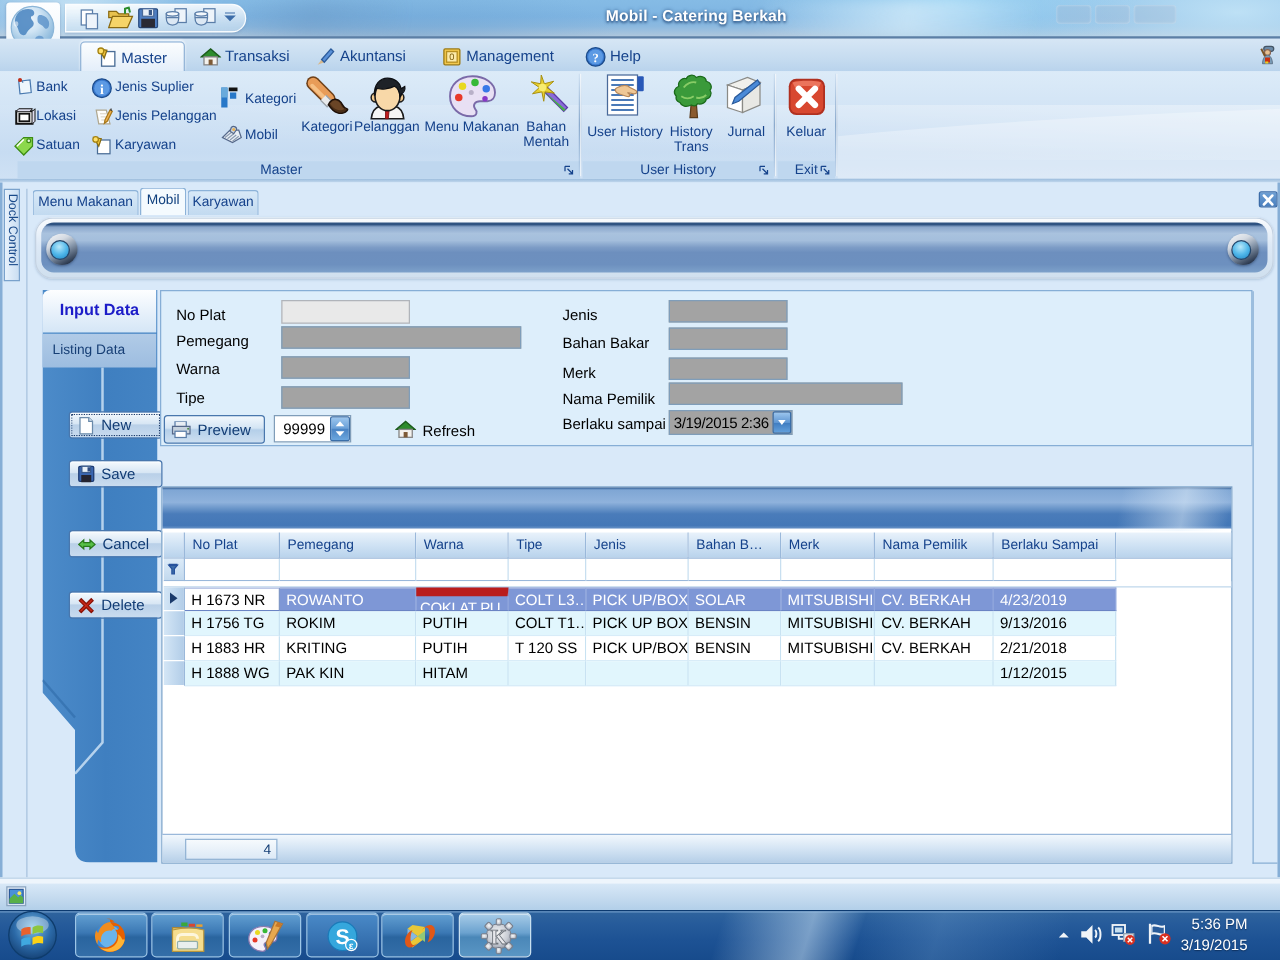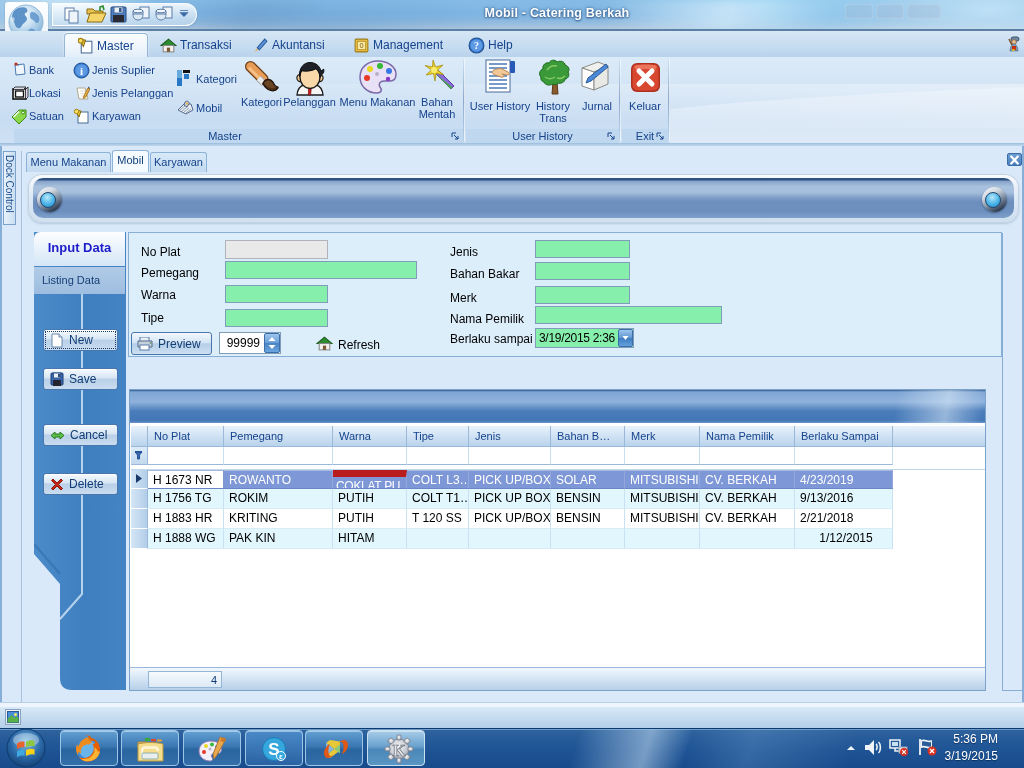--- a/index.html
+++ b/index.html
@@ -48,25 +48,25 @@
 #docX { left:1007px; top:153px; width:15px; height:13px; background:linear-gradient(180deg,#6d9fd4,#4a7fbe); border:1px solid #3c6ca8; border-radius:2px; color:#fff; font-size:9px; font-weight:bold; text-align:center; line-height:13px; }
 
 #banner { left:28px; top:174px; width:991px; height:49px; background:linear-gradient(180deg,#fafcfe,#dde9f6 45%,#cfdfee); border-radius:14px; box-shadow:inset 0 0 0 1px #c4d2e2, 0 1px 2px rgba(120,150,185,.4); }
 #bannerbar { left:33px; top:178px; width:981px; height:40px; border-radius:10px; background:linear-gradient(180deg,#2f5382 0%,#2f5382 4%,#8aa6cb 9%,#a9c2de 22%,#a4bedc 36%,#7d9cc6 50%,#6d8fbe 60%,#6d90bf 84%,#7da1ca 100%); }
 .bannerball { position:absolute; width:25px; height:25px; border-radius:50%; background:linear-gradient(150deg,#f6f8fa 0%,#d4dae2 30%,#8494a8 55%,#2c3a50 85%,#1e2a3c 100%); box-shadow:0 1px 2px rgba(20,40,70,.45); }
 .bannerball i { position:absolute; left:3px; top:5px; width:16px; height:16px; border-radius:50%; background:radial-gradient(circle at 45% 32%,#b8e8fa 0%,#52b8ea 50%,#1a84c4 100%); border:1px solid #23486e; }
 
 #side { left:34px; top:232px; width:92px; height:458px; }
 #tabInput { position:absolute; left:0px; top:0px; width:91px; height:34px; background:linear-gradient(180deg,#fdfeff,#e4effa 60%,#d5e6f6); border-radius:6px 0 0 0; font-size:13px; font-weight:bold; color:#1c1cc8; line-height:32px; text-align:center; }
 #tabListing { position:absolute; left:0px; top:35px; width:91px; height:27px; background:linear-gradient(180deg,#b1cbe7,#9dbde0); font-size:11px; color:#173f75; line-height:26px; padding-left:8px; }
-.sidebtn { position:absolute; left:9px; width:75px; height:22px; background:linear-gradient(180deg,#f6fafd 0%,#d7e6f4 45%,#b9d0e8 50%,#cadcef 100%); border:1px solid #4977ad; border-radius:3px; font-size:12px; color:#123c74; display:flex; align-items:center; padding-left:6px; gap:5px; box-shadow:inset 0 1px 0 #fff; }
+.sidebtn { position:absolute; left:21px; width:75px; height:22px; background:linear-gradient(180deg,#f6fafd 0%,#d7e6f4 45%,#b9d0e8 50%,#cadcef 100%); border:1px solid #4977ad; border-radius:3px; font-size:12px; color:#123c74; display:flex; align-items:center; padding-left:6px; gap:5px; box-shadow:inset 0 1px 0 #fff; }
 
 #formpanel { left:128px; top:232px; width:874px; height:125px; background:#ddeefb; border:1px solid #86aed6; }
 .flabel { position:absolute; font-size:12px; color:#000; }
-.finput { position:absolute; background:#86efac; border:1px solid #7f9db9; }
+.finput { position:absolute; background:#a3a3a3; border:1px solid #7f9db9; }
 
 #gridpanel { left:129px; top:389px; width:857px; height:302px; background:#fff; border:1px solid #7aa2ca; }
 #groupby { position:absolute; left:0; top:0; width:855px; height:35px; background:linear-gradient(180deg,#2e5a90 0%,#7fa6d4 6%,#8fb2dc 36%,#6c97ca 50%,#4a7cba 64%,#4377b7 92%,#6a94c8 100%); border-bottom:2px solid #fff; }
 #groupby span { position:absolute; left:10px; top:10px; font-size:11px; font-weight:bold; color:#fff; letter-spacing:.35px; }
 .gh { position:absolute; top:426px; height:21px; background:linear-gradient(180deg,#e9f2fb 0%,#d2e4f5 45%,#b9d3ec 100%); border-right:1px solid #9ab8da; border-bottom:1px solid #9ab8da; font-size:11px; color:#15428b; line-height:20px; padding-left:6px; }
 .gcell { position:absolute; height:20px; font-size:12px; color:#000; line-height:19px; padding-left:5px; border-right:1px solid #c8dff0; overflow:hidden; white-space:nowrap; }
 .tkb { top:730px; width:58px; height:36px; border:1px solid #9cc6e8; border-radius:4px; background:linear-gradient(180deg,#63a0d2 0%,#3b78b4 45%,#2a659f 55%,#346ea8 100%); box-shadow:inset 0 1px 0 rgba(255,255,255,.45); }
 .tkb.sel2 { background:linear-gradient(180deg,#a8cce8 0%,#6ba2cf 45%,#4a87b8 55%,#5a96c4 100%); border-color:#c8e0f0; }
 </style>
 </head>
@@ -479,21 +479,21 @@
 <div class="abs gcell" style="left:795px; top:509px; width:98px; height:20px; background:#fff; color:#000; border-right:1px solid #c8e2f2; border-bottom:1px solid #d8ecf8;">2/21/2018</div>
 <div class="abs" style="left:131px; top:529px; width:17px; height:20px; background:linear-gradient(90deg,#d4e6f6,#b2cde8); border-right:1px solid #9ab8da; border-bottom:1px solid #fff;"></div>
 <div class="abs gcell" style="left:148px; top:529px; width:76px; height:20px; background:#e1f6fd; color:#000; border-right:1px solid #c8e2f2; border-bottom:1px solid #d8ecf8;">H 1888 WG</div>
 <div class="abs gcell" style="left:224px; top:529px; width:109px; height:20px; background:#e1f6fd; color:#000; border-right:1px solid #c8e2f2; border-bottom:1px solid #d8ecf8;">PAK KIN</div>
 <div class="abs gcell" style="left:333px; top:529px; width:74px; height:20px; background:#e1f6fd; color:#000; border-right:1px solid #c8e2f2; border-bottom:1px solid #d8ecf8;">HITAM</div>
 <div class="abs gcell" style="left:407px; top:529px; width:62px; height:20px; background:#e1f6fd; color:#000; border-right:1px solid #c8e2f2; border-bottom:1px solid #d8ecf8;"></div>
 <div class="abs gcell" style="left:469px; top:529px; width:82px; height:20px; background:#e1f6fd; color:#000; border-right:1px solid #c8e2f2; border-bottom:1px solid #d8ecf8;"></div>
 <div class="abs gcell" style="left:551px; top:529px; width:74px; height:20px; background:#e1f6fd; color:#000; border-right:1px solid #c8e2f2; border-bottom:1px solid #d8ecf8;"></div>
 <div class="abs gcell" style="left:625px; top:529px; width:75px; height:20px; background:#e1f6fd; color:#000; border-right:1px solid #c8e2f2; border-bottom:1px solid #d8ecf8;"></div>
 <div class="abs gcell" style="left:700px; top:529px; width:95px; height:20px; background:#e1f6fd; color:#000; border-right:1px solid #c8e2f2; border-bottom:1px solid #d8ecf8;"></div>
-<div class="abs gcell" style="left:795px; top:529px; width:98px; height:20px; background:#e1f6fd; color:#000; border-right:1px solid #c8e2f2; border-bottom:1px solid #d8ecf8;text-align:center;">1/12/2015</div>
+<div class="abs gcell" style="left:795px; top:529px; width:98px; height:20px; background:#e1f6fd; color:#000; border-right:1px solid #c8e2f2; border-bottom:1px solid #d8ecf8;">1/12/2015</div>
 
 <div class="abs" style="left:130px; top:667px; width:855px; height:23px; background:linear-gradient(180deg,#f2f8fd 0%,#d4e4f4 50%,#b6cfe8 100%); border-top:1px solid #9ab8da;"></div>
 <div class="abs" style="left:148px; top:671px; width:74px; height:17px; background:linear-gradient(180deg,#f6fafd,#dce9f6); border:1px solid #95b5d5; font-size:11px; color:#123c74; text-align:right; line-height:16px; padding-right:4px;">4</div>
 
 <div class="abs" style="left:1002px; top:233px; width:1px; height:458px; background:#88aed4;"></div>
 <div class="abs" style="left:1002px; top:690px; width:20px; height:1px; background:#88aed4;"></div>
 
 <div class="abs" style="left:0px; top:702px; width:1024px; height:5px; background:#eef5fc; border-top:1px solid #b8cfe6;"></div>
 <div class="abs" style="left:0px; top:707px; width:1024px; height:21px; background:linear-gradient(180deg,#d8e8f7 0%,#c2d9ee 60%,#b2cfe9 100%);"></div>
 <div class="abs" style="left:5px; top:709px; width:16px; height:16px; background:linear-gradient(180deg,#f4f8fc,#d8e4f0); border:1px solid #8aa4c0;"><svg width="14" height="14" viewBox="0 0 14 14">

